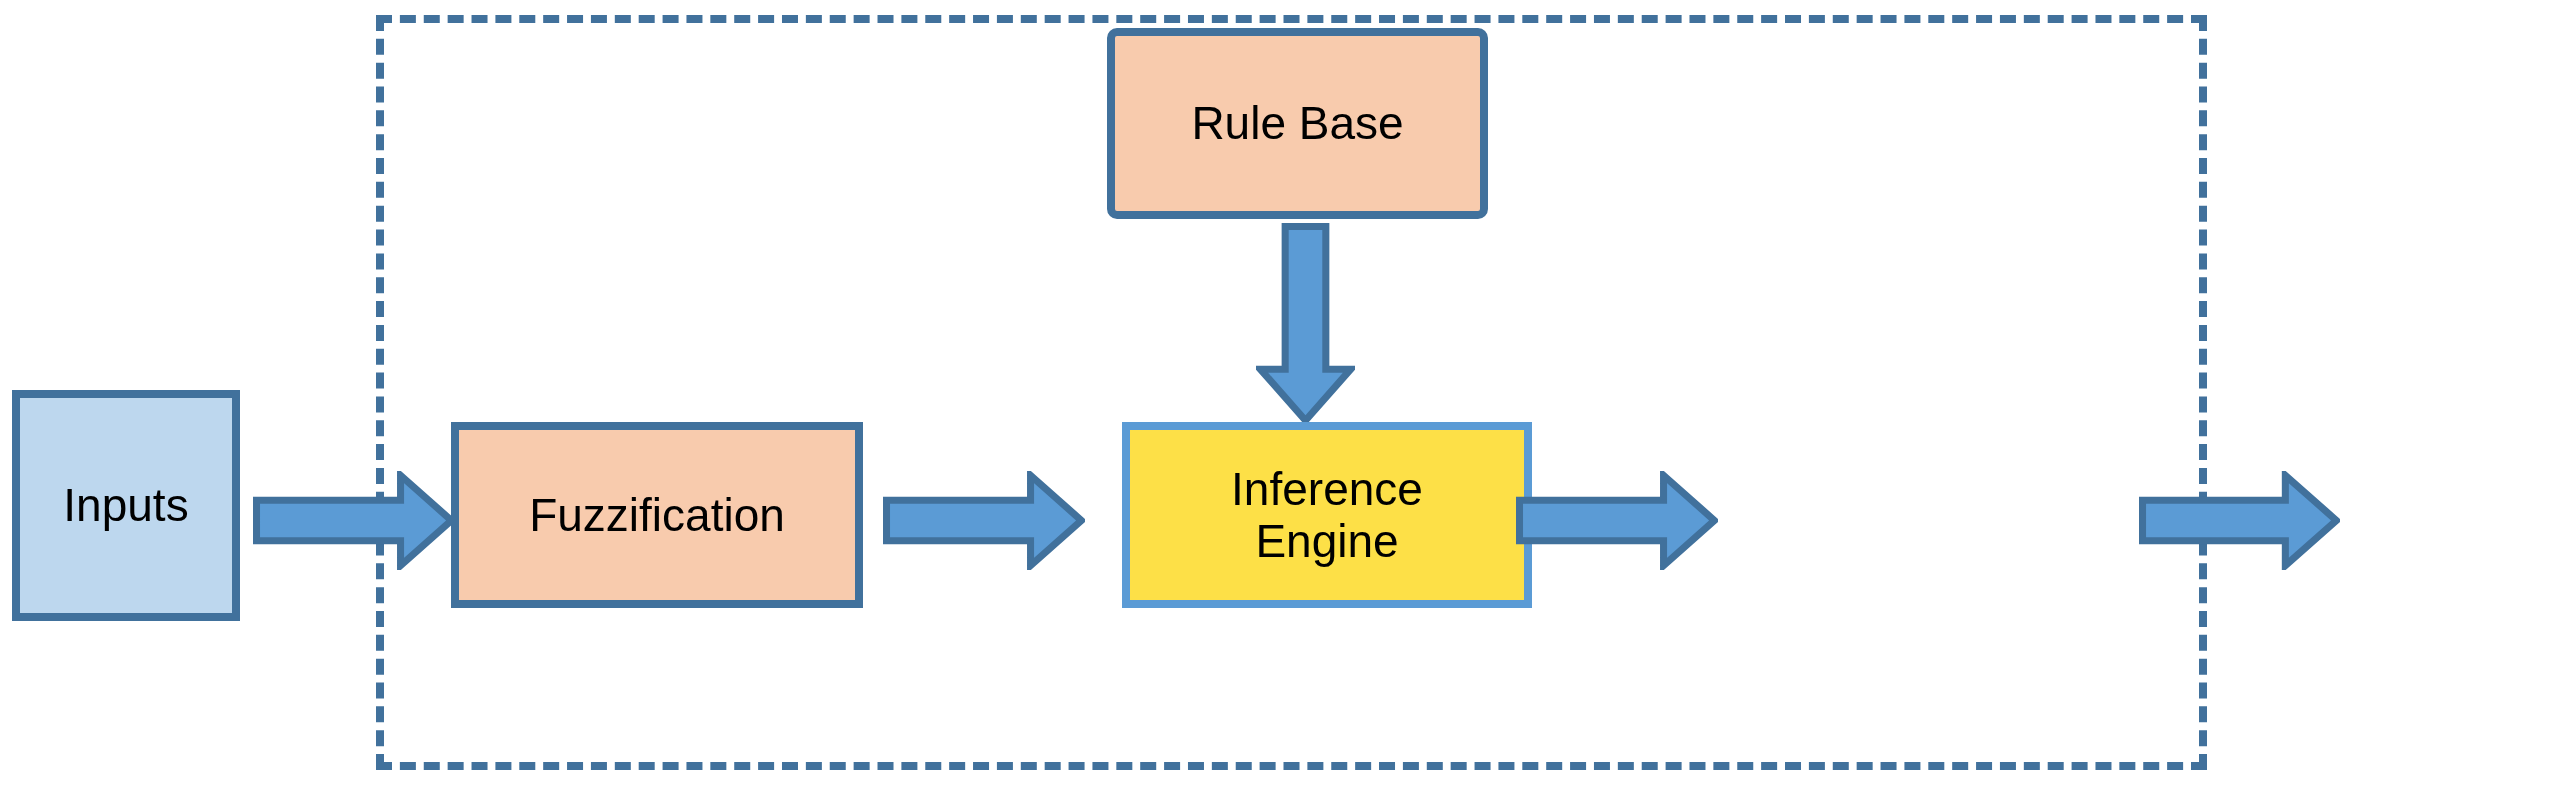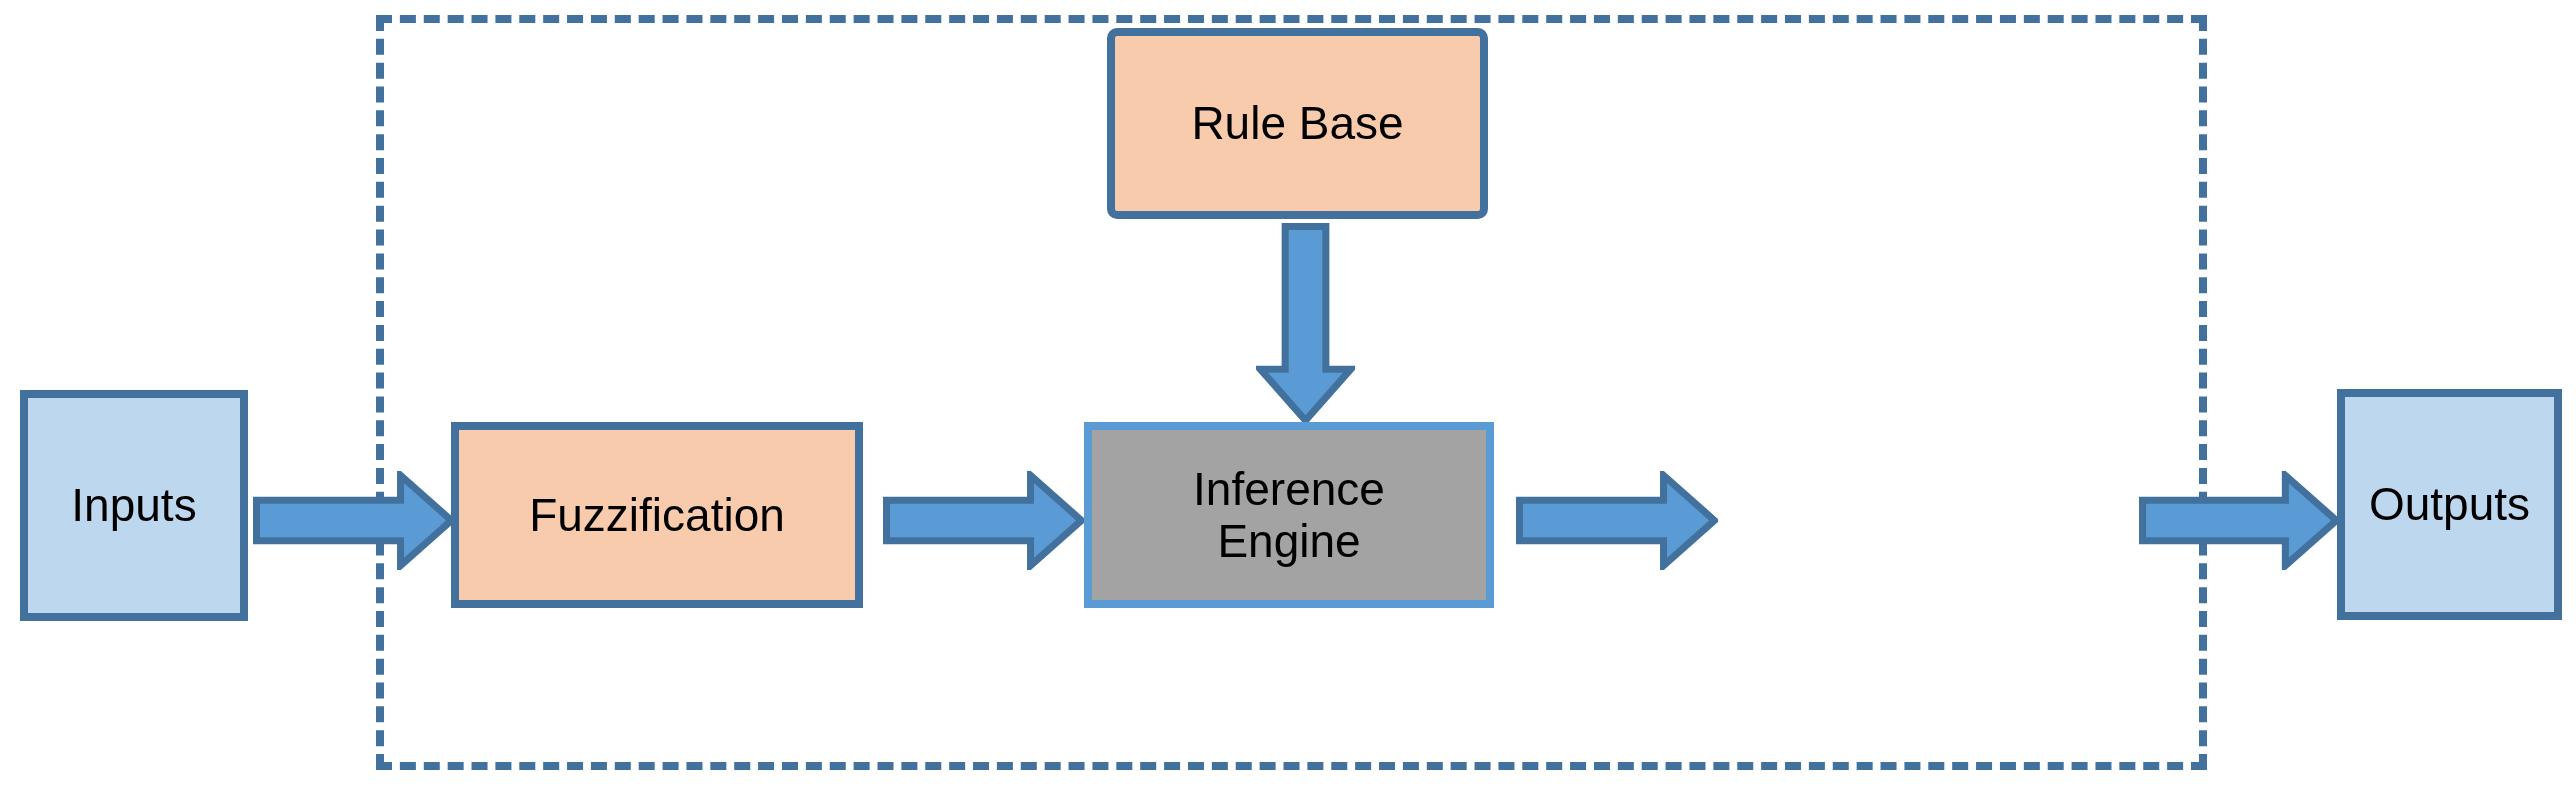--- a/index.html
+++ b/index.html
@@ -50,34 +50,35 @@
     font-size: 46px;
   }
 
   .node-proc {
     background: #F8CBAD;
     border: 8px solid #41719C;
     font-size: 46px;
   }
 
   .node-proc-light {
-    background: #a3a3a3;
+    background: #fde047;
     border: 8px solid #5B9BD5;
     font-size: 46px;
+    margin-left: 38px;
   }
 
   .node-rule {
     background: #F8CBAD;
     border: 8px solid #41719C;
     border-radius: 10px;
     font-size: 46px;
   }
 
   
-  #box-inputs          { left: 20px;   top: 390px; width: 228px; height: 231px; }
+  #box-inputs          { left: 12px;   top: 390px; width: 228px; height: 231px; }
   #box-fuzzification   { left: 451px;  top: 422px; width: 412px; height: 186px; }
   #box-inference       { left: 1084px; top: 422px; width: 410px; height: 186px; }
   #box-defuzzification { left: 1718px; top: 422px; width: 413px; height: 186px; }
   #box-rulebase        { left: 1107px; top: 28px;  width: 381px; height: 191px; }
   #box-outputs         { left: 2337px; top: 389px; width: 225px; height: 231px; }
 
   
   .arrow {
     position: absolute;
   }
@@ -137,18 +138,15 @@
     </svg>
   </div>
 
 
   <div class="arrow" id="arrow-defuzzification-to-outputs">
     <svg viewBox="0 0 228 112" preserveAspectRatio="none">
       <polygon points="4,33 166,33 166,5 224,56 166,107 166,79 4,79" fill="#5B9BD5" stroke="#41719C" stroke-width="8" stroke-linejoin="miter"></polygon>
     </svg>
   </div>
 
-  <div class="node node-io" id="box-outputs">
-    <span>Outputs</span>
-  </div>
 
 </div>
 
 
 </body></html>

